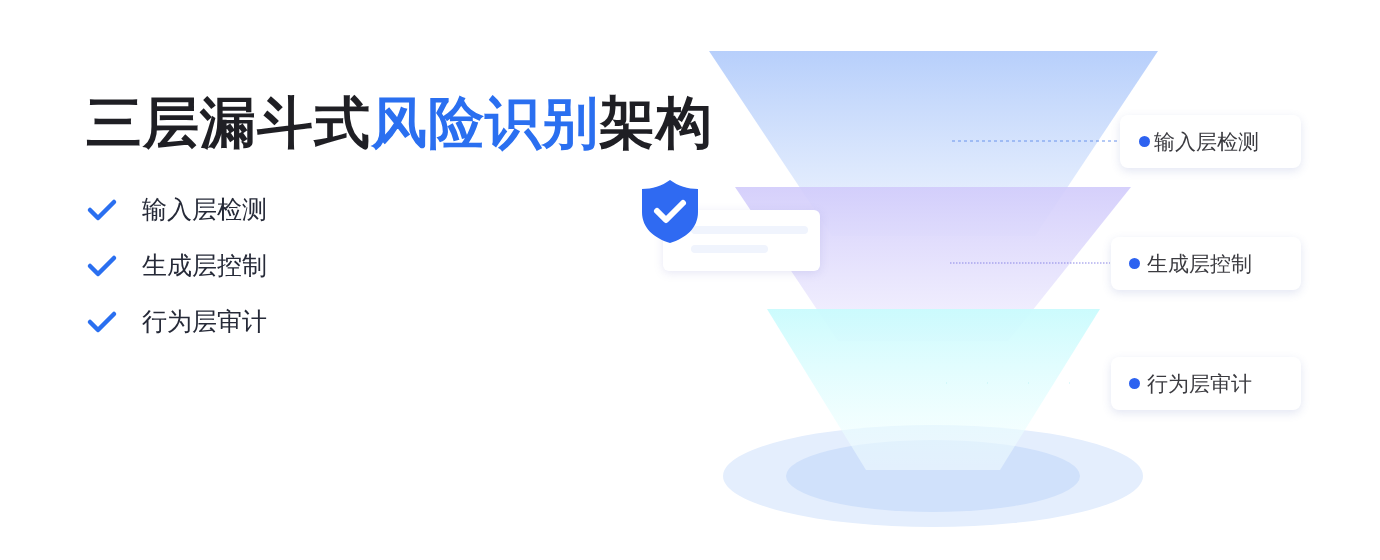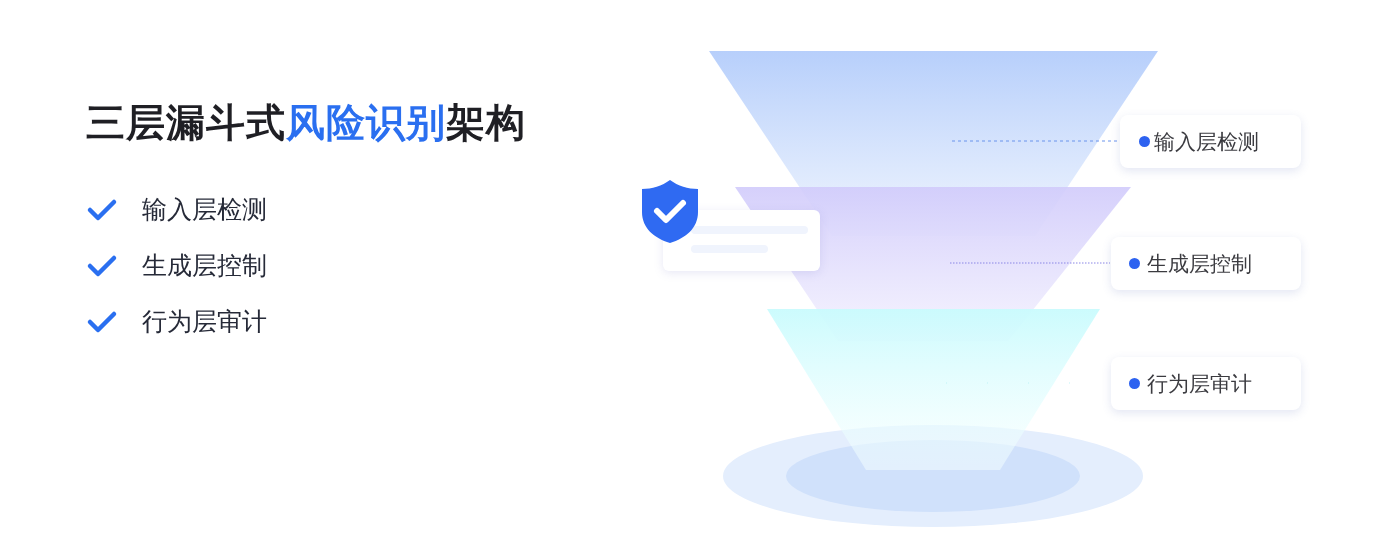--- a/index.html
+++ b/index.html
@@ -3,21 +3,21 @@
 <meta charset="utf-8">
 <style>
   html, body { margin: 0; padding: 0; }
   body {
     width: 1380px; height: 560px; position: relative; overflow: hidden;
     background: #ffffff;
     font-family: "DejaVu Sans", "Liberation Sans", sans-serif;
   }
   .title {
     position: absolute; left: 86px; top: 96px;
-    font-size: 39px; font-weight: bold; color: #1f1f24; letter-spacing: 1px;
+    font-size: 56px; font-weight: bold; color: #1f1f24; letter-spacing: 1px;
     line-height: 54px; white-space: nowrap;
   }
   .title .hl { color: #2a6ff0; }
   .features { position: absolute; left: 86px; top: 182px; }
   .feature {
     display: flex; align-items: center; height: 56px;
   }
   .feature .check { width: 32px; height: 24px; margin-right: 24px; display: block; }
   .feature .txt { font-size: 25px; color: #262a38; line-height: 40px; }
 

